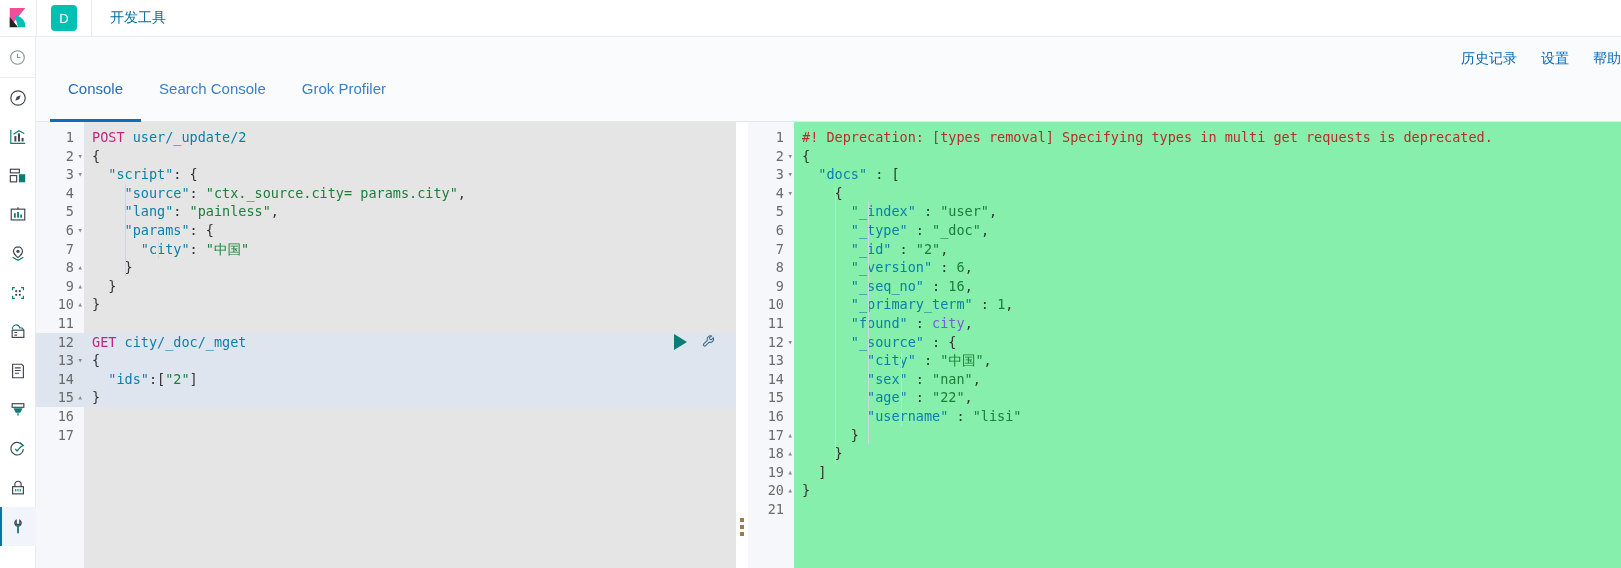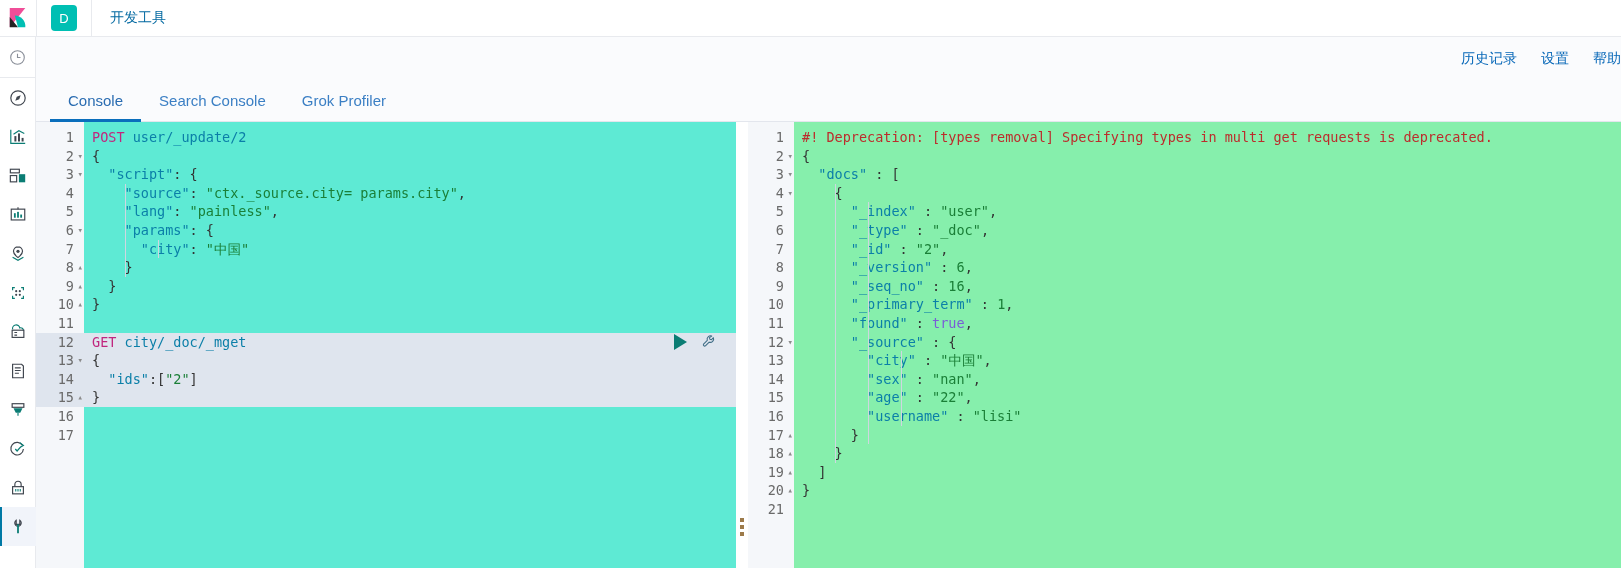--- a/index.html
+++ b/index.html
@@ -145,21 +145,21 @@
     align-items: flex-end;
     padding-left: 14px;
     gap: 0;
     background: #fafbfd;
     border-bottom: 1px solid #e3e6ed;
     position: relative;
   }
   .tab {
     font-size: 15px;
     color: #3b7fc4;
-    padding: 0 18px 12px 18px;
+    padding: 0 18px 24px 18px;
     cursor: pointer;
     position: relative;
     white-space: nowrap;
   }
   .tab.active {
     color: #2a6cb1;
   }
   .tab.active::after {
     content: "";
     position: absolute;
@@ -222,21 +222,21 @@
     padding-top: 6px;
     box-sizing: border-box;
     text-align: right;
     user-select: none;
   }
   .gutter-right { width: 46px; min-width: 46px; }
 
   .code {
     flex: 1;
     min-width: 0;
-    background: #5eead4;
+    background: #e5e5e5;
     padding-top: 6px;
     box-sizing: border-box;
     position: relative;
     overflow: hidden;
   }
   .code.resp { background: #86efac; }
 
   .ln, .cl {
     height: 18.6px;
     line-height: 18.6px;
@@ -527,21 +527,21 @@
               <div class="cl "><span class="t-warn">#! Deprecation: [types removal] Specifying types in multi get requests is deprecated.</span></div>
               <div class="cl "><span class="t-punc">{</span></div>
               <div class="cl ">  <span class="t-key">"docs"</span><span class="t-punc"> </span><span class="t-punc">:</span><span class="t-punc"> </span><span class="t-punc">[</span></div>
               <div class="cl ">    <span class="t-punc">{</span></div>
               <div class="cl ">      <span class="t-key">"_index"</span><span class="t-punc"> </span><span class="t-punc">:</span><span class="t-punc"> </span><span class="t-str">"user"</span><span class="t-punc">,</span></div>
               <div class="cl ">      <span class="t-key">"_type"</span><span class="t-punc"> </span><span class="t-punc">:</span><span class="t-punc"> </span><span class="t-str">"_doc"</span><span class="t-punc">,</span></div>
               <div class="cl ">      <span class="t-key">"_id"</span><span class="t-punc"> </span><span class="t-punc">:</span><span class="t-punc"> </span><span class="t-str">"2"</span><span class="t-punc">,</span></div>
               <div class="cl ">      <span class="t-key">"_version"</span><span class="t-punc"> </span><span class="t-punc">:</span><span class="t-punc"> </span><span class="t-num">6</span><span class="t-punc">,</span></div>
               <div class="cl ">      <span class="t-key">"_seq_no"</span><span class="t-punc"> </span><span class="t-punc">:</span><span class="t-punc"> </span><span class="t-num">16</span><span class="t-punc">,</span></div>
               <div class="cl ">      <span class="t-key">"_primary_term"</span><span class="t-punc"> </span><span class="t-punc">:</span><span class="t-punc"> </span><span class="t-num">1</span><span class="t-punc">,</span></div>
-              <div class="cl ">      <span class="t-key">"found"</span><span class="t-punc"> </span><span class="t-punc">:</span><span class="t-punc"> </span><span class="t-bool">true</span><span class="t-punc">,</span></div>
+              <div class="cl ">      <span class="t-key">"found"</span><span class="t-punc"> </span><span class="t-punc">:</span><span class="t-punc"> </span><span class="t-bool">city</span><span class="t-punc">,</span></div>
               <div class="cl ">      <span class="t-key">"_source"</span><span class="t-punc"> </span><span class="t-punc">:</span><span class="t-punc"> </span><span class="t-punc">{</span></div>
               <div class="cl ">        <span class="t-key">"city"</span><span class="t-punc"> </span><span class="t-punc">:</span><span class="t-punc"> </span><span class="t-str">"</span><span class="t-chn">中国</span><span class="t-str">"</span><span class="t-punc">,</span></div>
               <div class="cl ">        <span class="t-key">"sex"</span><span class="t-punc"> </span><span class="t-punc">:</span><span class="t-punc"> </span><span class="t-str">"nan"</span><span class="t-punc">,</span></div>
               <div class="cl ">        <span class="t-key">"age"</span><span class="t-punc"> </span><span class="t-punc">:</span><span class="t-punc"> </span><span class="t-str">"22"</span><span class="t-punc">,</span></div>
               <div class="cl ">        <span class="t-key">"username"</span><span class="t-punc"> </span><span class="t-punc">:</span><span class="t-punc"> </span><span class="t-str">"lisi"</span></div>
               <div class="cl ">      <span class="t-punc">}</span></div>
               <div class="cl ">    <span class="t-punc">}</span></div>
               <div class="cl ">  <span class="t-punc">]</span></div>
               <div class="cl "><span class="t-punc">}</span></div>
               <div class="cl ">&nbsp;</div>

